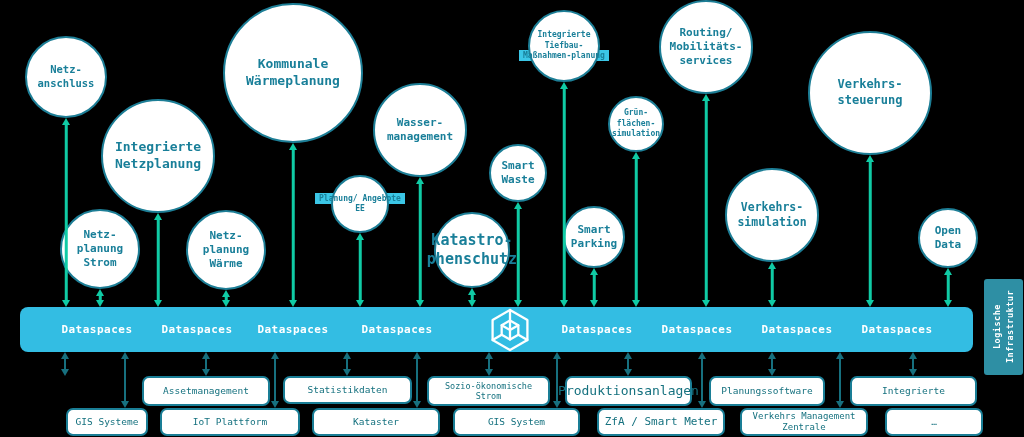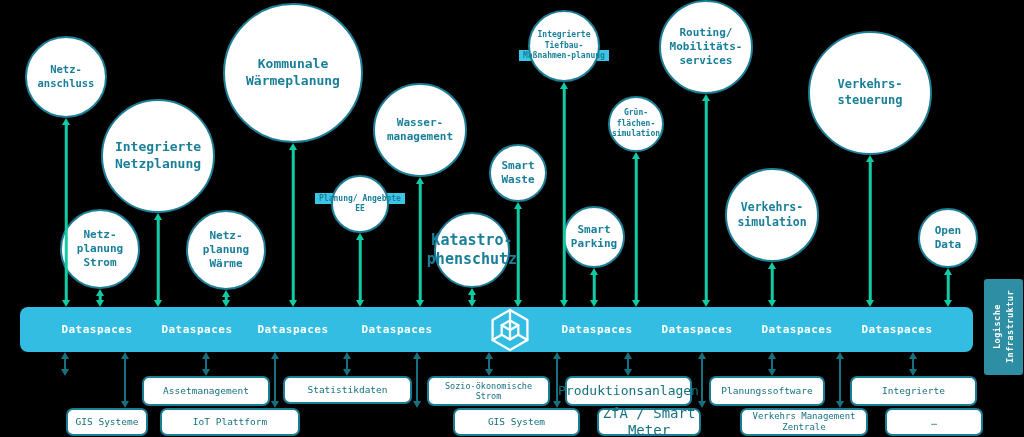--- a/index.html
+++ b/index.html
@@ -294,32 +294,33 @@
       <div class="ah up"></div>
       <div class="ln" style="width: 2px;"></div>
       <div class="ah down"></div>
     </div>
     <div class="sysbox" style="left: 160px; top: 408px; width: 140px; height: 28px; font-size: 9.5px; border-color: rgb(26, 126, 150); color: rgb(21, 113, 127);">IoT Plattform</div>
     <div class="arrow" style="left: 271px; top: 352px; height: 56px; color: rgb(23, 112, 127); z-index: 2;">
       <div class="ah up"></div>
       <div class="ln" style="width: 2px;"></div>
       <div class="ah down"></div>
     </div>
+    <div class="sysbox" style="left: 312px; top: 408px; width: 128px; height: 28px; font-size: 9.5px; border-color: rgb(26, 126, 150); color: rgb(21, 113, 127);">Kataster</div>
     <div class="arrow" style="left: 413px; top: 352px; height: 56px; color: rgb(23, 112, 127); z-index: 2;">
       <div class="ah up"></div>
       <div class="ln" style="width: 2px;"></div>
       <div class="ah down"></div>
     </div>
     <div class="sysbox" style="left: 453px; top: 408px; width: 127px; height: 28px; font-size: 9.5px; border-color: rgb(26, 126, 150); color: rgb(21, 113, 127);">GIS System</div>
     <div class="arrow" style="left: 553px; top: 352px; height: 56px; color: rgb(23, 112, 127); z-index: 2;">
       <div class="ah up"></div>
       <div class="ln" style="width: 2px;"></div>
       <div class="ah down"></div>
     </div>
-    <div class="sysbox" style="left: 597px; top: 408px; width: 104px; height: 28px; font-size: 14px; border-color: rgb(26, 126, 150); color: rgb(21, 113, 127);">ZfA / Smart Meter</div>
+    <div class="sysbox" style="left: 597px; top: 408px; width: 128px; height: 28px; font-size: 11px; border-color: rgb(26, 126, 150); color: rgb(21, 113, 127);">ZfA / Smart Meter</div>
     <div class="arrow" style="left: 698px; top: 352px; height: 56px; color: rgb(23, 112, 127); z-index: 2;">
       <div class="ah up"></div>
       <div class="ln" style="width: 2px;"></div>
       <div class="ah down"></div>
     </div>
     <div class="sysbox" style="left: 740px; top: 408px; width: 128px; height: 28px; font-size: 9px; border-color: rgb(26, 126, 150); color: rgb(21, 113, 127);">Verkehrs Management
 Zentrale</div>
     <div class="arrow" style="left: 836px; top: 352px; height: 56px; color: rgb(23, 112, 127); z-index: 2;">
       <div class="ah up"></div>
       <div class="ln" style="width: 2px;"></div>

